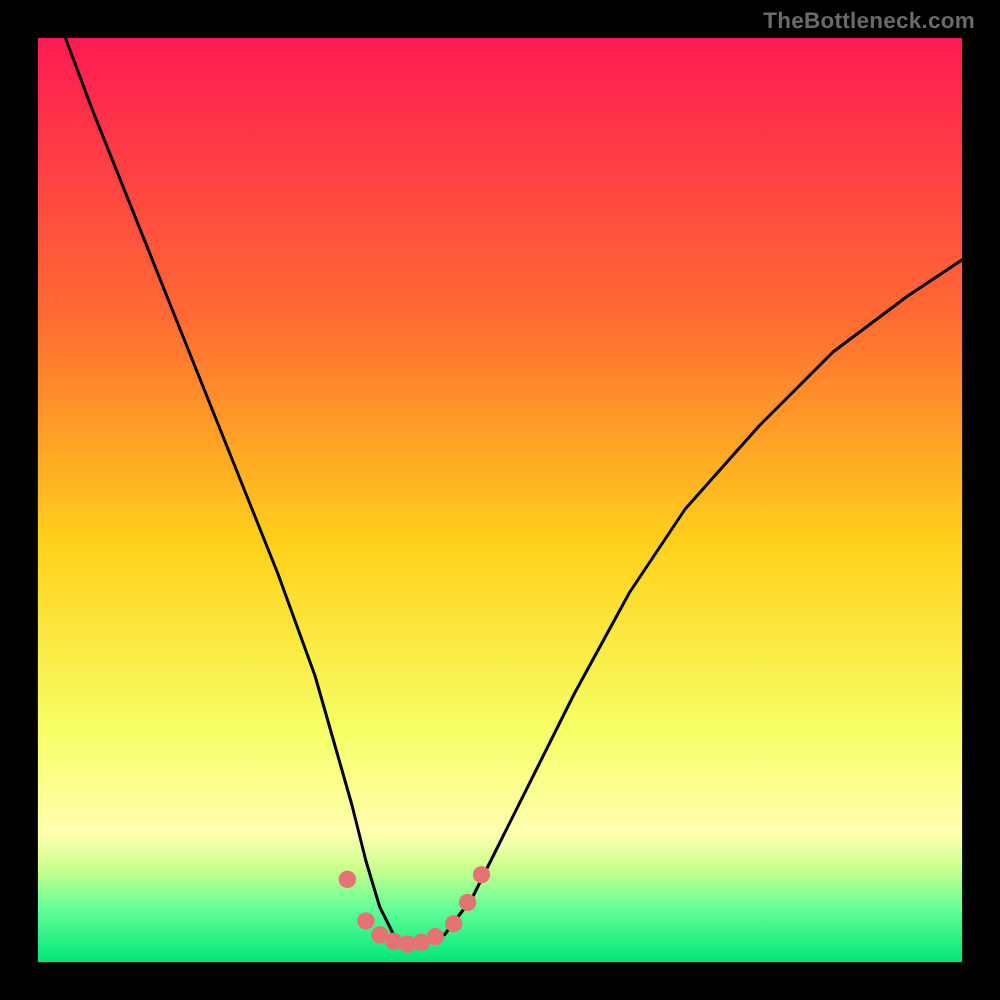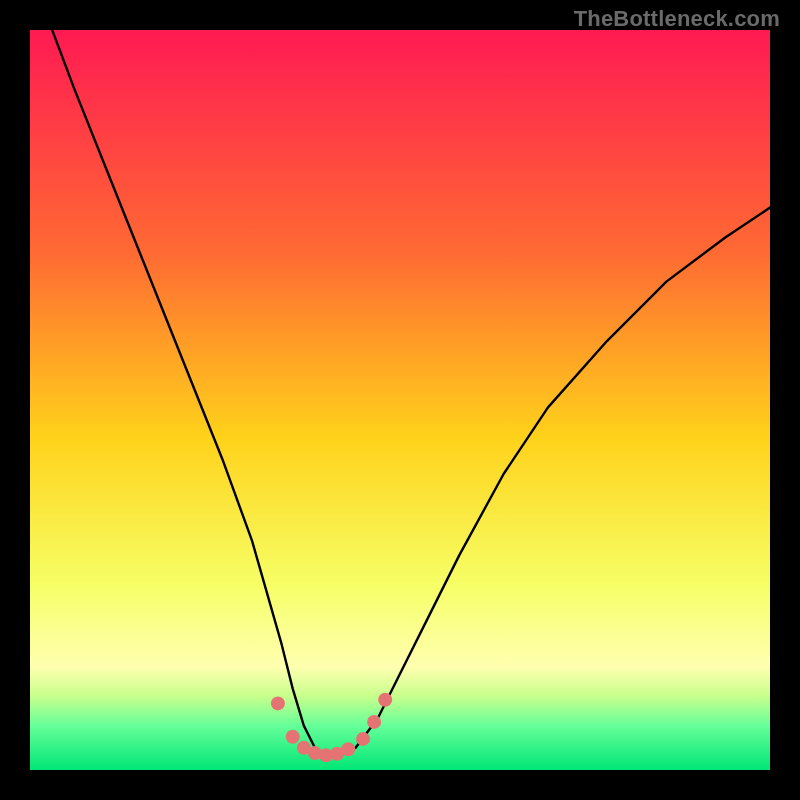--- a/index.html
+++ b/index.html
@@ -24,21 +24,21 @@
     top: 30px;
     width: 740px;
     height: 740px;
     overflow: hidden;
   }
   .watermark {
     position: absolute;
     top: 6px;
     right: 20px;
     font-family: Arial, Helvetica, sans-serif;
-    font-size: 22px;
+    font-size: 18px;
     font-weight: 600;
     color: #6a6a6a;
     letter-spacing: 0.2px;
   }
   svg {
     display: block;
   }
 </style>
 </head>
 <body>

